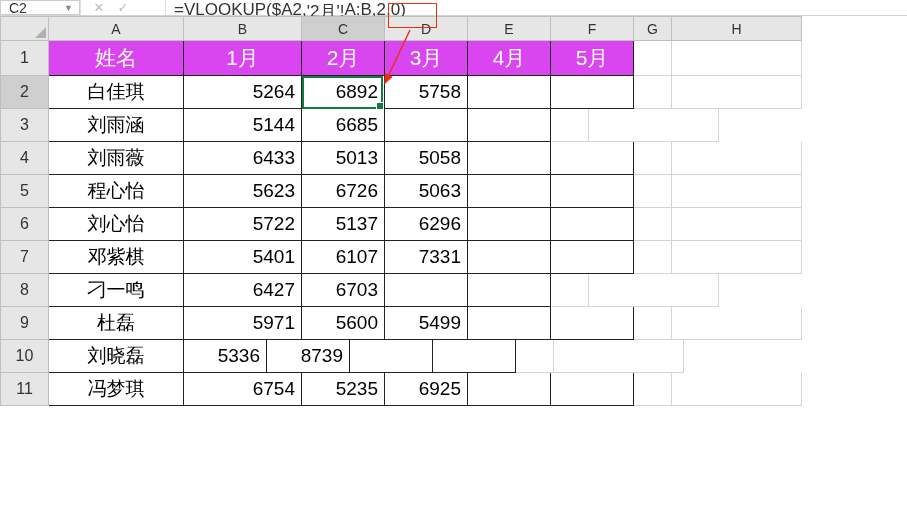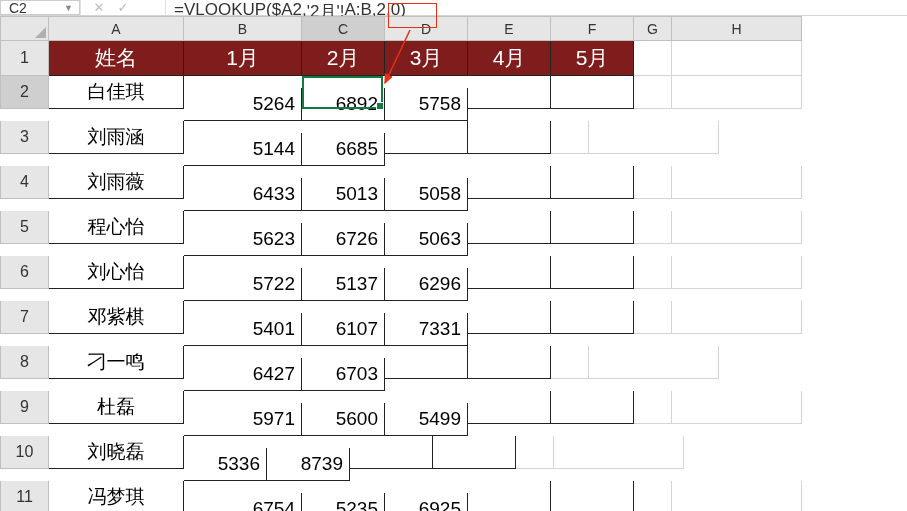--- a/index.html
+++ b/index.html
@@ -129,28 +129,28 @@
       border-bottom: 1px solid #222;
       font-size: 19px;
       display: flex;
       align-items: center;
       padding: 0 6px;
       height: 33px;
       background: #fff;
       overflow: hidden;
     }
     .cell.header-cell {
-      background: #7f1d1d;
+      background: #d946ef;
       color: #fff;
       justify-content: center;
       font-size: 21px;
       height: 35px;
     }
     .cell.name { justify-content: center; }
-    .cell.num { justify-content: flex-end; margin-top: 12px; }
+    .cell.num { justify-content: flex-end; }
     .cell.light-border {
       border-right: 1px solid #d4d4d4;
       border-bottom: 1px solid #d4d4d4;
     }
     .cell.empty-bordered { background: #fff; }
     .sel-overlay {
       position: absolute;
       border: 2px solid #107c41;
       pointer-events: none;
       background: transparent;

